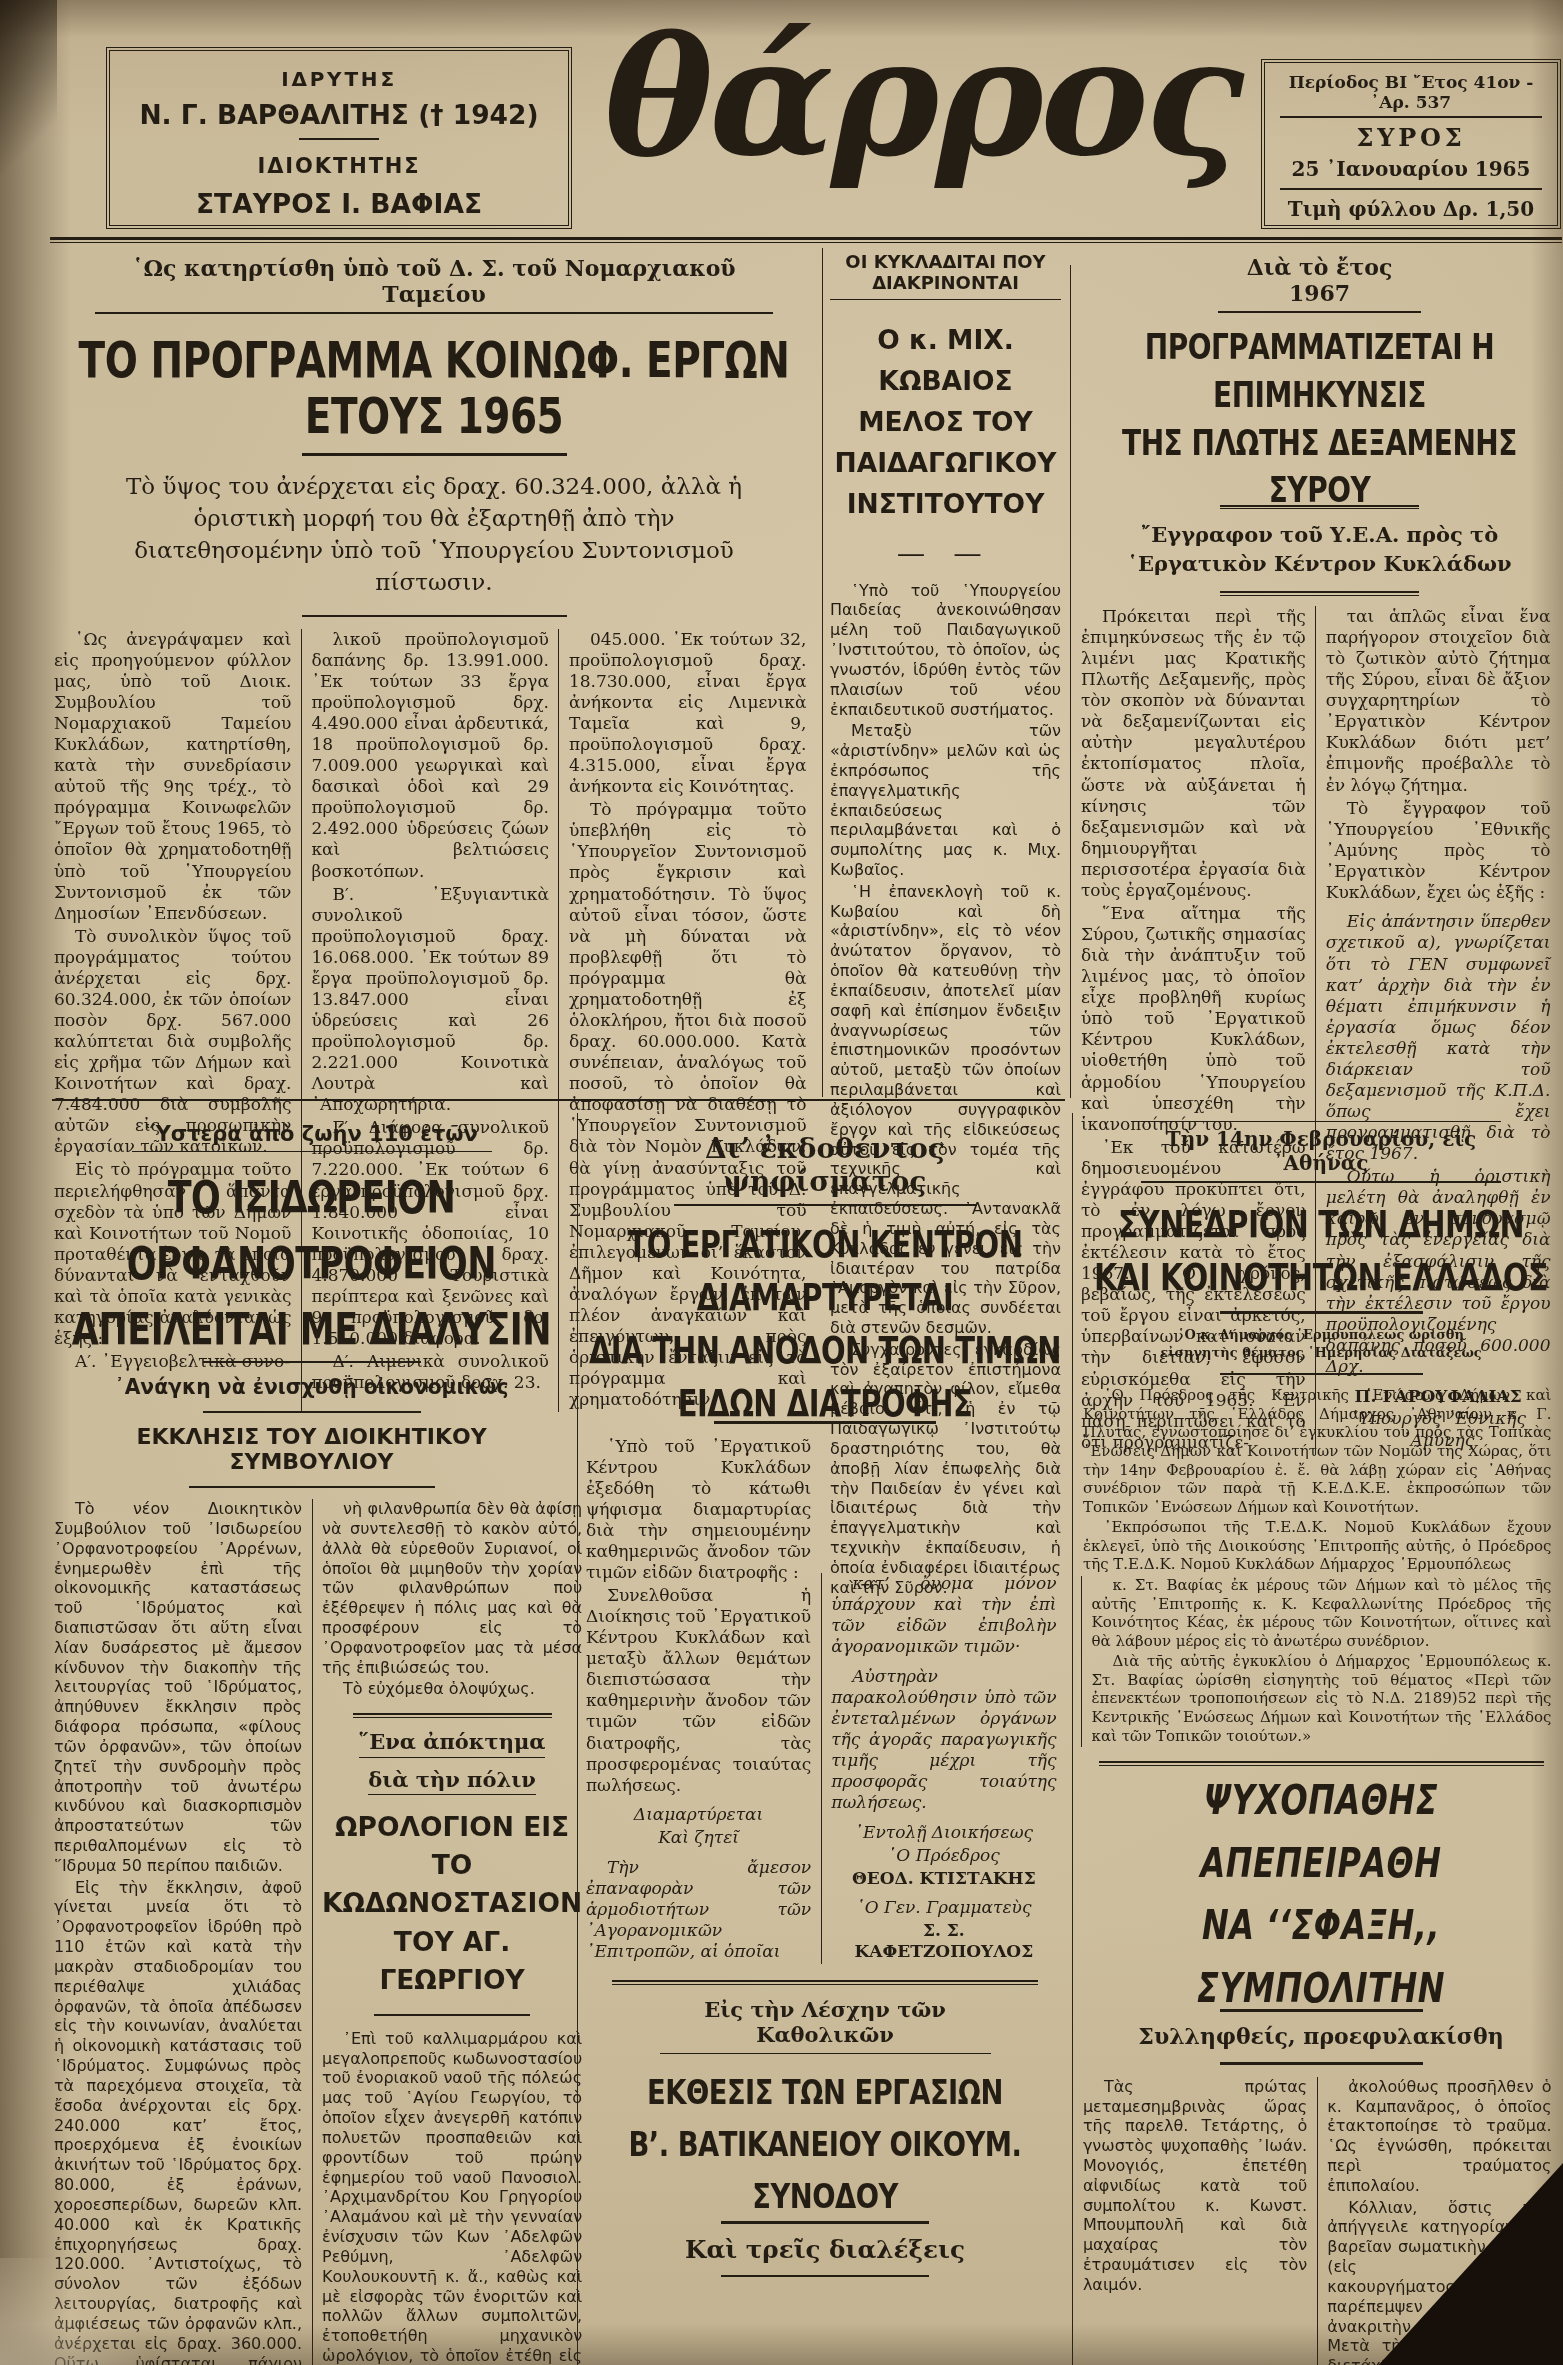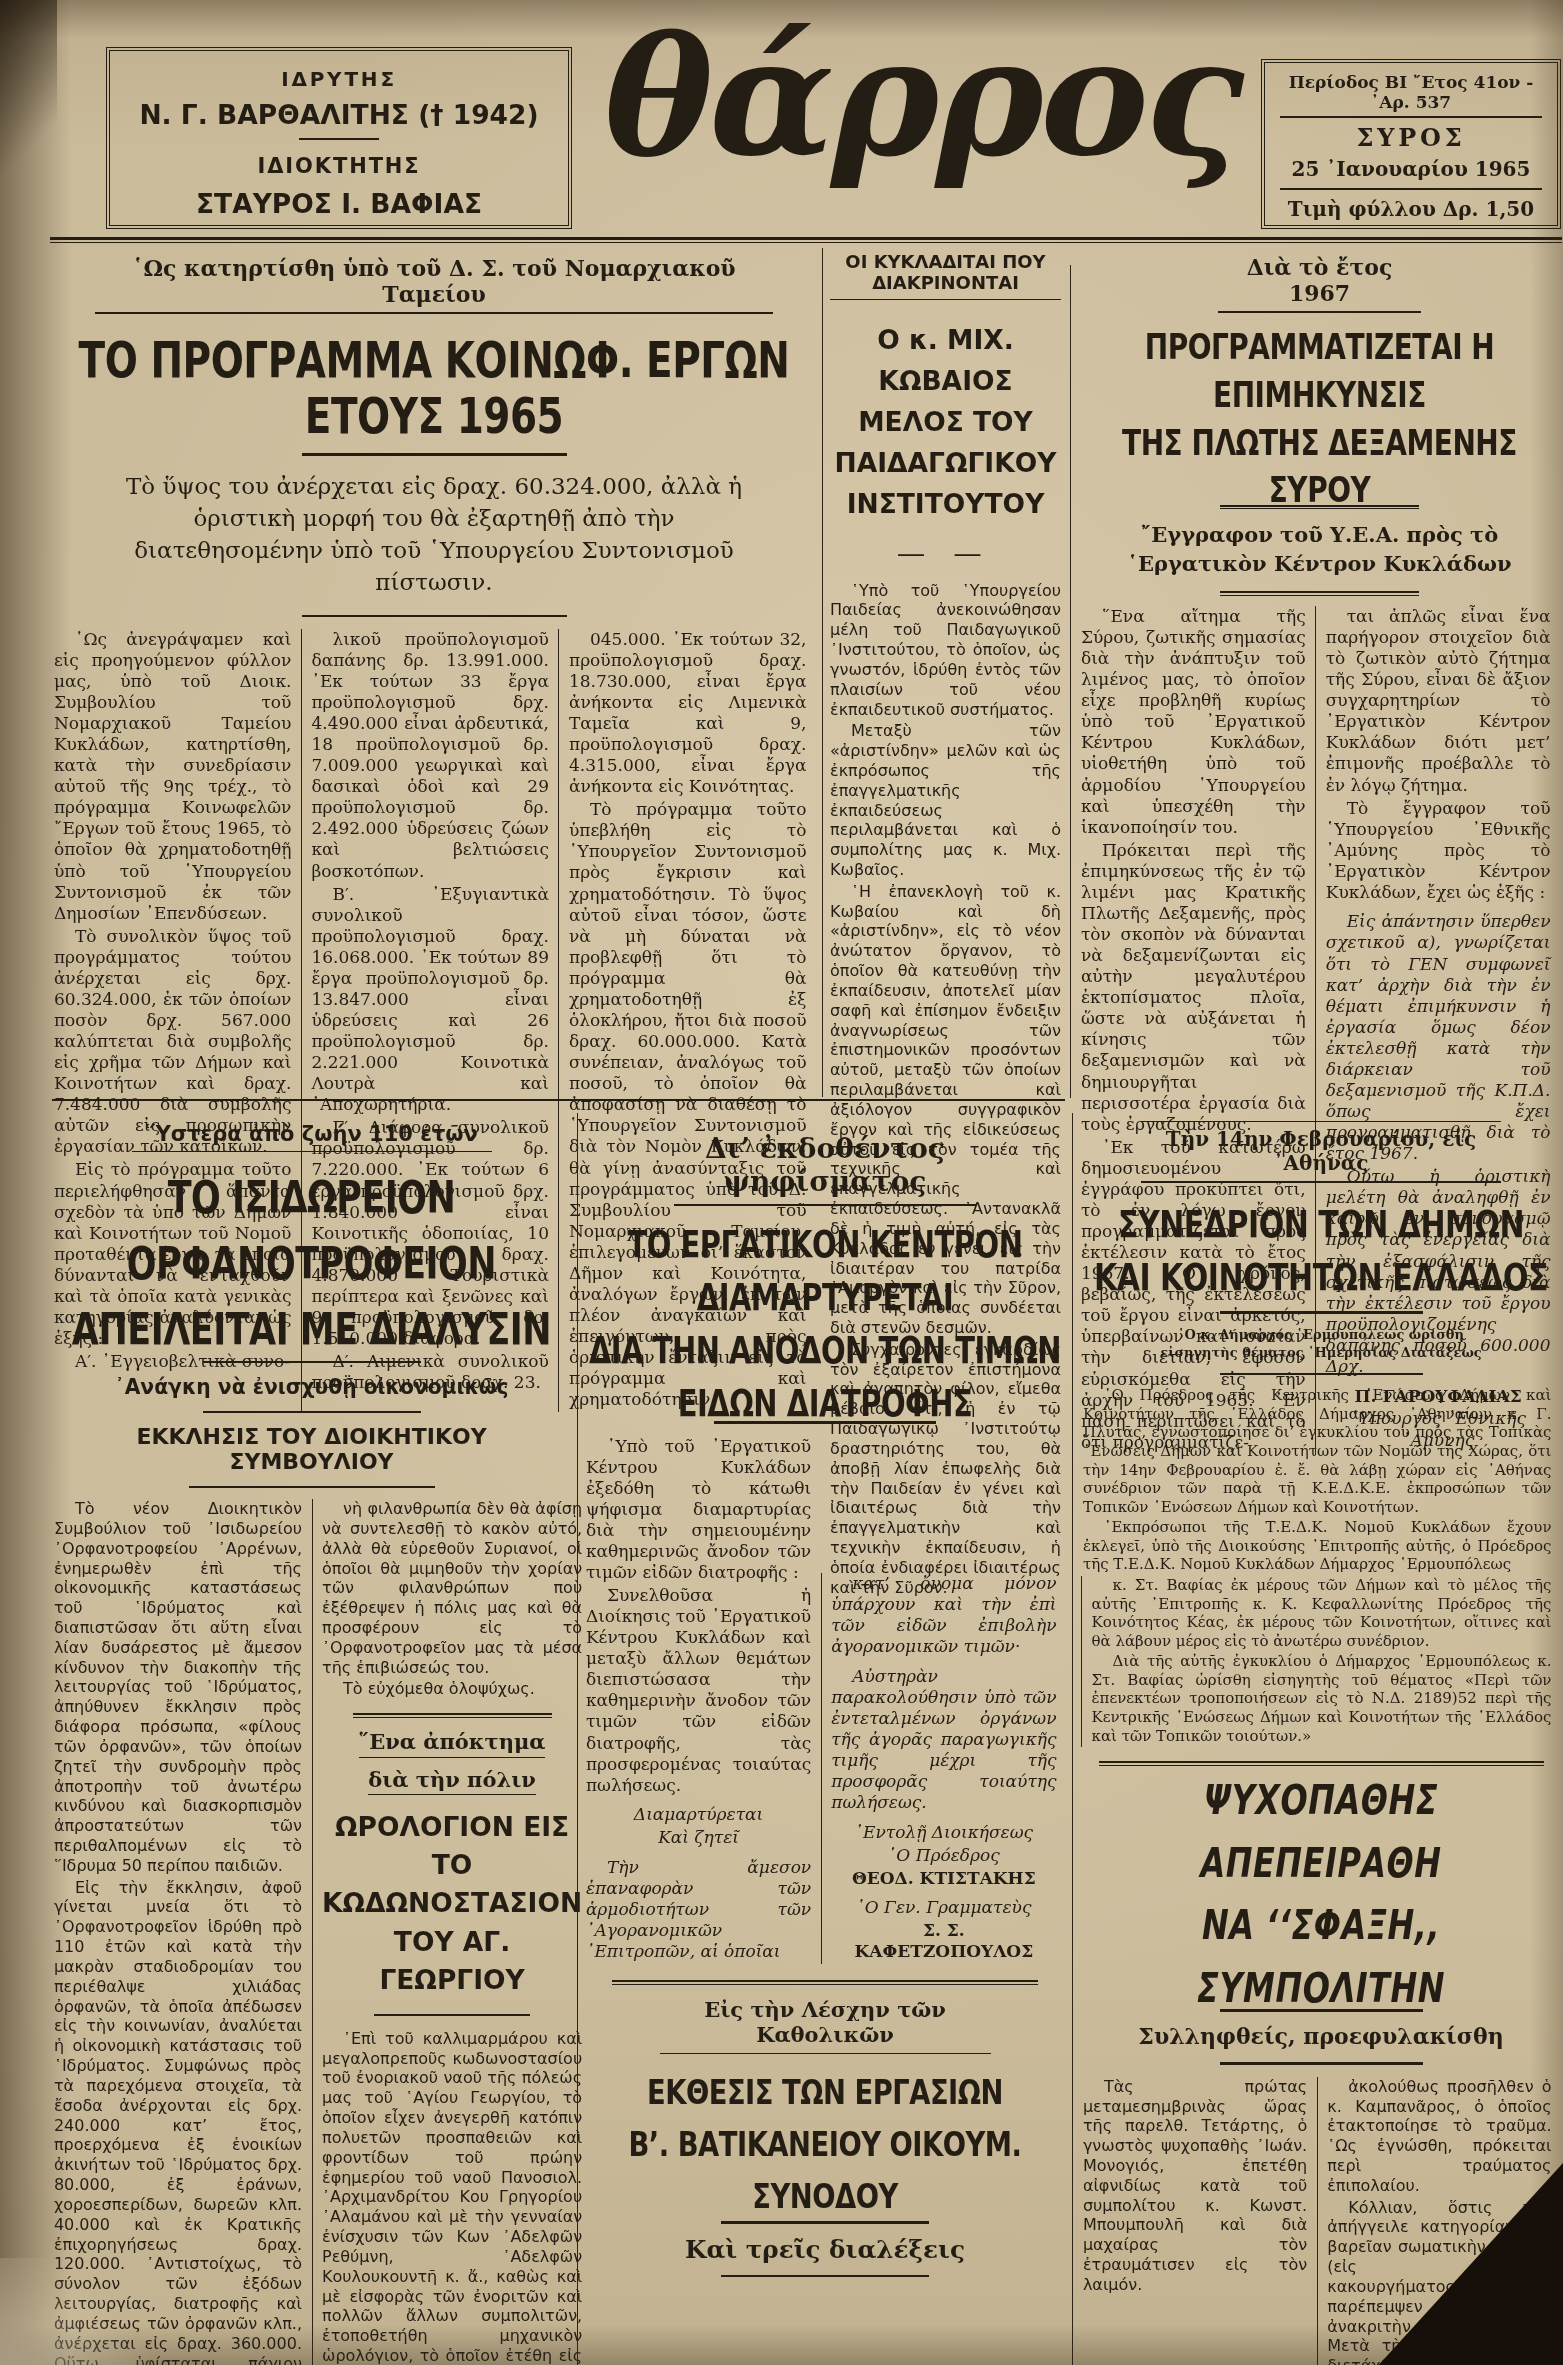--- a/index.html
+++ b/index.html
@@ -110,22 +110,22 @@
   <div class="abs" style="left:1079px;top:251px;width:481px;">
     <div class="kicker serif u" style="font-size:22px;width:203px;margin:2.8px auto 0;">Διὰ τὸ ἔτος 1967</div>
     <h2 class="hl sans cond" style="font-size:28px;line-height:1.35;margin:19px 0 0;">ΠΡΟΓΡΑΜΜΑΤΙΖΕΤΑΙ Η ΕΠΙΜΗΚΥΝΣΙΣ
 ΤΗΣ ΠΛΩΤΗΣ ΔΕΞΑΜΕΝΗΣ ΣΥΡΟΥ</h2>
     <div class="drule" style="width:199px;margin-top:21px;"></div>
     <div class="serif b c pre" style="font-size:21px;line-height:1.4;margin-top:4.7px;">῎Εγγραφον τοῦ Υ.Ε.Α. πρὸς τὸ
 ῾Εργατικὸν Κέντρον Κυκλάδων</div>
     <div class="drule" style="width:199px;margin-top:12.3px;"></div>
     <div class="cols serif bodytxt" style="font-size:17px;margin-top:7.6px;">
       <div class="col first">
+          <p>Πρόκειται περὶ τῆς ἐπιμηκύνσεως τῆς ἐν τῷ λιμένι μας Κρατικῆς Πλωτῆς Δεξαμενῆς, πρὸς τὸν σκοπὸν νὰ δύνανται νὰ δεξαμενίζωνται εἰς αὐτὴν μεγαλυτέρου ἐκτοπίσματος πλοῖα, ὥστε νὰ αὐξάνεται ἡ κίνησις τῶν δεξαμενισμῶν καὶ νὰ δημιουργῆται περισσοτέρα ἐργασία διὰ τοὺς ἐργαζομένους.</p>
           <p>῞Ενα αἴτημα τῆς Σύρου, ζωτικῆς σημασίας διὰ τὴν ἀνάπτυξιν τοῦ λιμένος μας, τὸ ὁποῖον εἶχε προβληθῆ κυρίως ὑπὸ τοῦ ᾽Εργατικοῦ Κέντρου Κυκλάδων, υἱοθετήθη ὑπὸ τοῦ ἁρμοδίου ῾Υπουργείου καὶ ὑπεσχέθη τὴν ἱκανοποίησίν του.</p>
-          <p>Πρόκειται περὶ τῆς ἐπιμηκύνσεως τῆς ἐν τῷ λιμένι μας Κρατικῆς Πλωτῆς Δεξαμενῆς, πρὸς τὸν σκοπὸν νὰ δύνανται νὰ δεξαμενίζωνται εἰς αὐτὴν μεγαλυτέρου ἐκτοπίσματος πλοῖα, ὥστε νὰ αὐξάνεται ἡ κίνησις τῶν δεξαμενισμῶν καὶ νὰ δημιουργῆται περισσοτέρα ἐργασία διὰ τοὺς ἐργαζομένους.</p>
           <p>᾽Εκ τοῦ κατωτέρω δημοσιευομένου ἐγγράφου προκύπτει ὅτι, τὸ ἐν λόγῳ ἔργον προγραμματίζεται πρὸς ἐκτέλεσιν κατὰ τὸ ἔτος 1967. ῾Ο χρόνος, βεβαίως, τῆς ἐκτελέσεως τοῦ ἔργου εἶναι ἀρκετός, ὑπερβαίνων κατ’ οὐσίαν τὴν διετίαν, ἐφόσον εὑρισκόμεθα εἰς τὴν ἀρχὴν τοῦ 1965. ᾽Εν πάσῃ περιπτώσει καὶ τὸ ὅτι προγραμματίζε-</p>
         </div>
       <div class="col">
           <p>ται ἁπλῶς εἶναι ἕνα παρήγορον στοιχεῖον διὰ τὸ ζωτικὸν αὐτὸ ζήτημα τῆς Σύρου, εἶναι δὲ ἄξιον συγχαρητηρίων τὸ ᾽Εργατικὸν Κέντρον Κυκλάδων διότι μετ’ ἐπιμονῆς προέβαλλε τὸ ἐν λόγῳ ζήτημα.</p>
           <p>Τὸ ἔγγραφον τοῦ ῾Υπουργείου ᾽Εθνικῆς ᾽Αμύνης πρὸς τὸ ᾽Εργατικὸν Κέντρον Κυκλάδων, ἔχει ὡς ἑξῆς :</p>
           <p class="it sp">Εἰς ἀπάντησιν ὕπερθεν σχετικοῦ α), γνωρίζεται ὅτι τὸ ΓΕΝ συμφωνεῖ κατ’ ἀρχὴν διὰ τὴν ἐν θέματι ἐπιμήκυνσιν ἡ ἐργασία ὅμως δέον ἐκτελεσθῇ κατὰ τὴν διάρκειαν τοῦ δεξαμενισμοῦ τῆς Κ.Π.Δ. ὅπως ἔχει προγραμματισθῇ διὰ τὸ ἔτος 1967.</p>
           <p class="it">Οὕτω ἡ ὁριστικὴ μελέτη θὰ ἀναληφθῇ ἐν καιρῷ ἐν συνδυασμῷ πρὸς τὰς ἐνεργείας διὰ τὴν ἐξασφάλισιν τῆς σχετικῆς πιστώσεως διὰ τὴν ἐκτέλεσιν τοῦ ἔργου προϋπολογιζομένης δαπάνης ποσοῦ 600.000 Δρχ.</p>
           <p class="c b sp">Π. ΓΑΡΟΥΦΑΛΙΑΣ</p>
           <p class="c it">῾Υπουργὸς ᾽Εθνικῆς ᾽Αμύνης</p>
         </div>

